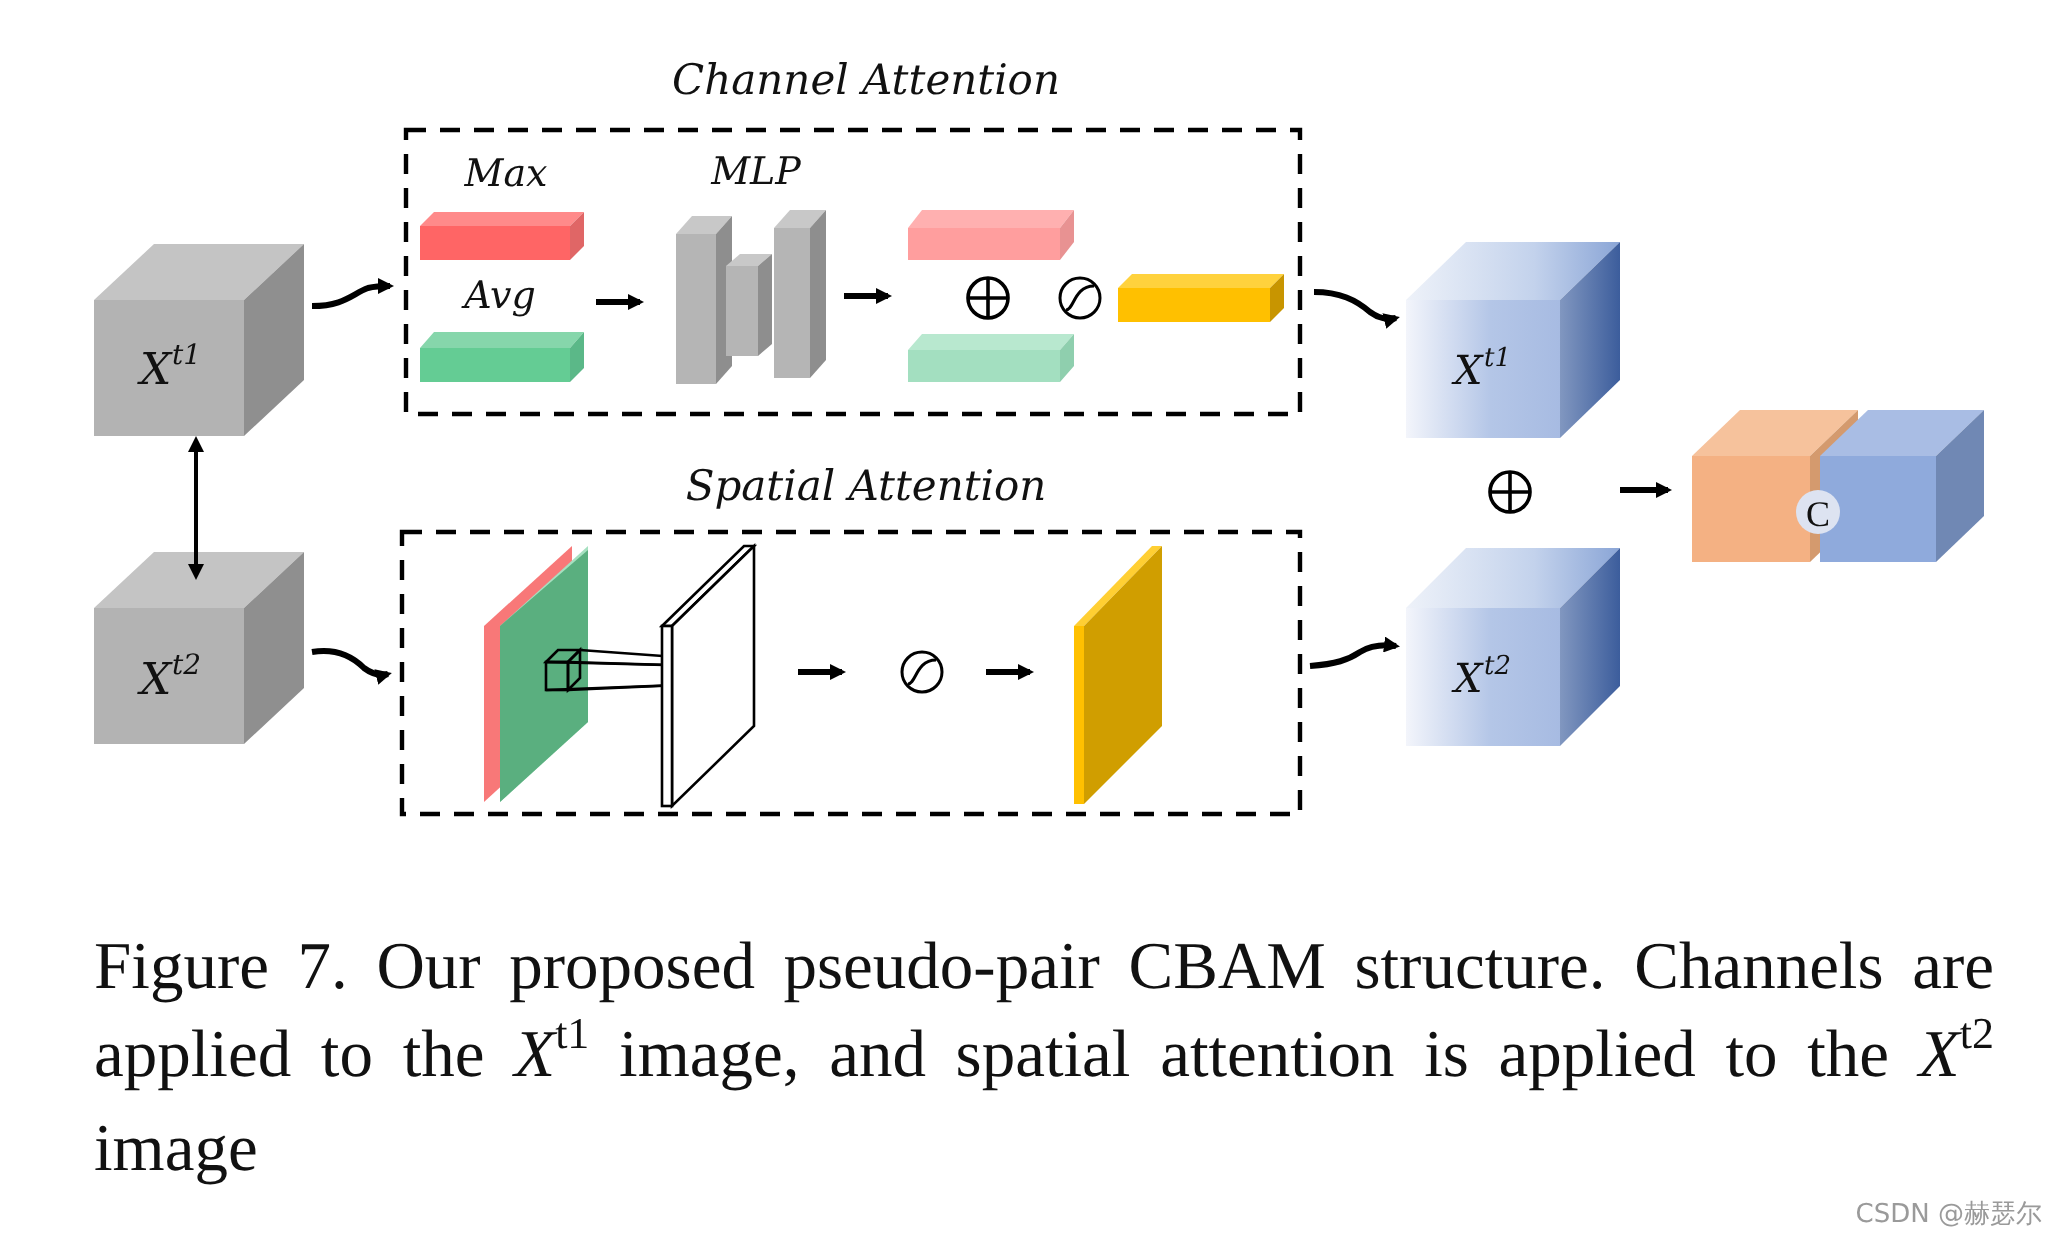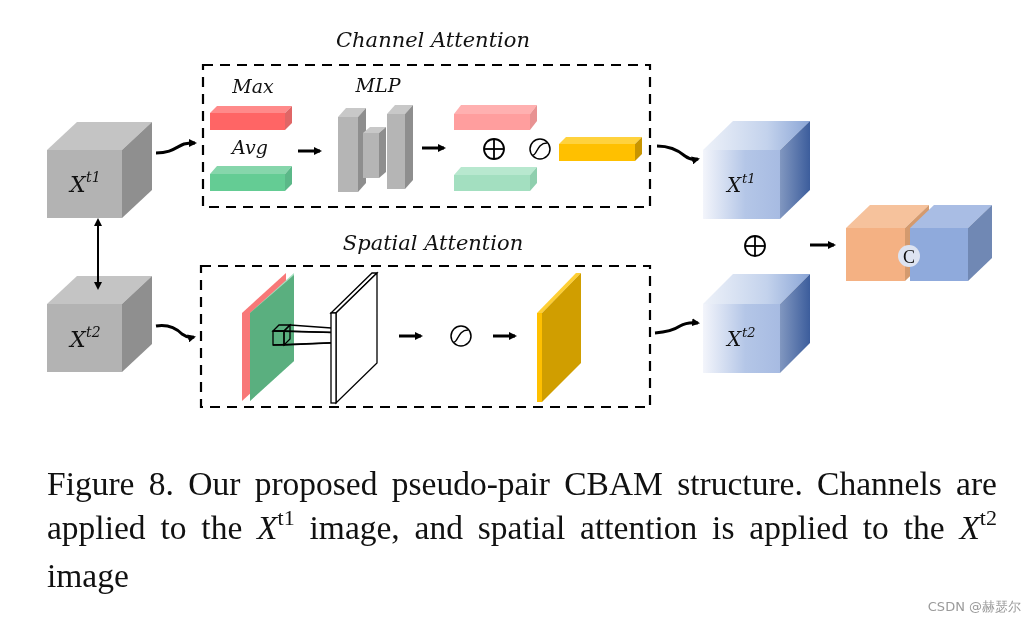--- a/index.html
+++ b/index.html
@@ -198,16 +198,16 @@
     <rect x="846" y="228" width="59" height="53" fill="#f4b183"></rect>
     <polygon points="910,228 934,205 992,205 968,228" fill="#a9bde4"></polygon>
     <polygon points="968,228 992,205 992,258 968,281" fill="#7088b4"></polygon>
     <rect x="910" y="228" width="58" height="53" fill="#8faadc"></rect>
     <circle cx="909" cy="256" r="11" fill="#dde3f1"></circle>
     <text x="909" y="263" font-family="Liberation Serif, serif" font-size="18" text-anchor="middle" fill="#111">C</text>
   </g>
 </svg>
 
 <div class="caption">
-  <span>Figure 8.  Our proposed pseudo-pair CBAM structure.  Channels are applied to the </span><span class="math">X</span><sup>t1</sup><span> image, and spatial attention is applied to the </span><span class="math">X</span><sup>t2</sup><span> image</span>
+  <span>Figure 7.  Our proposed pseudo-pair CBAM structure.  Channels are applied to the </span><span class="math">X</span><sup>t1</sup><span> image, and spatial attention is applied to the </span><span class="math">X</span><sup>t2</sup><span> image</span>
 </div>
 
 <div class="watermark">CSDN @赫瑟尔</div>
 
 </body></html>

